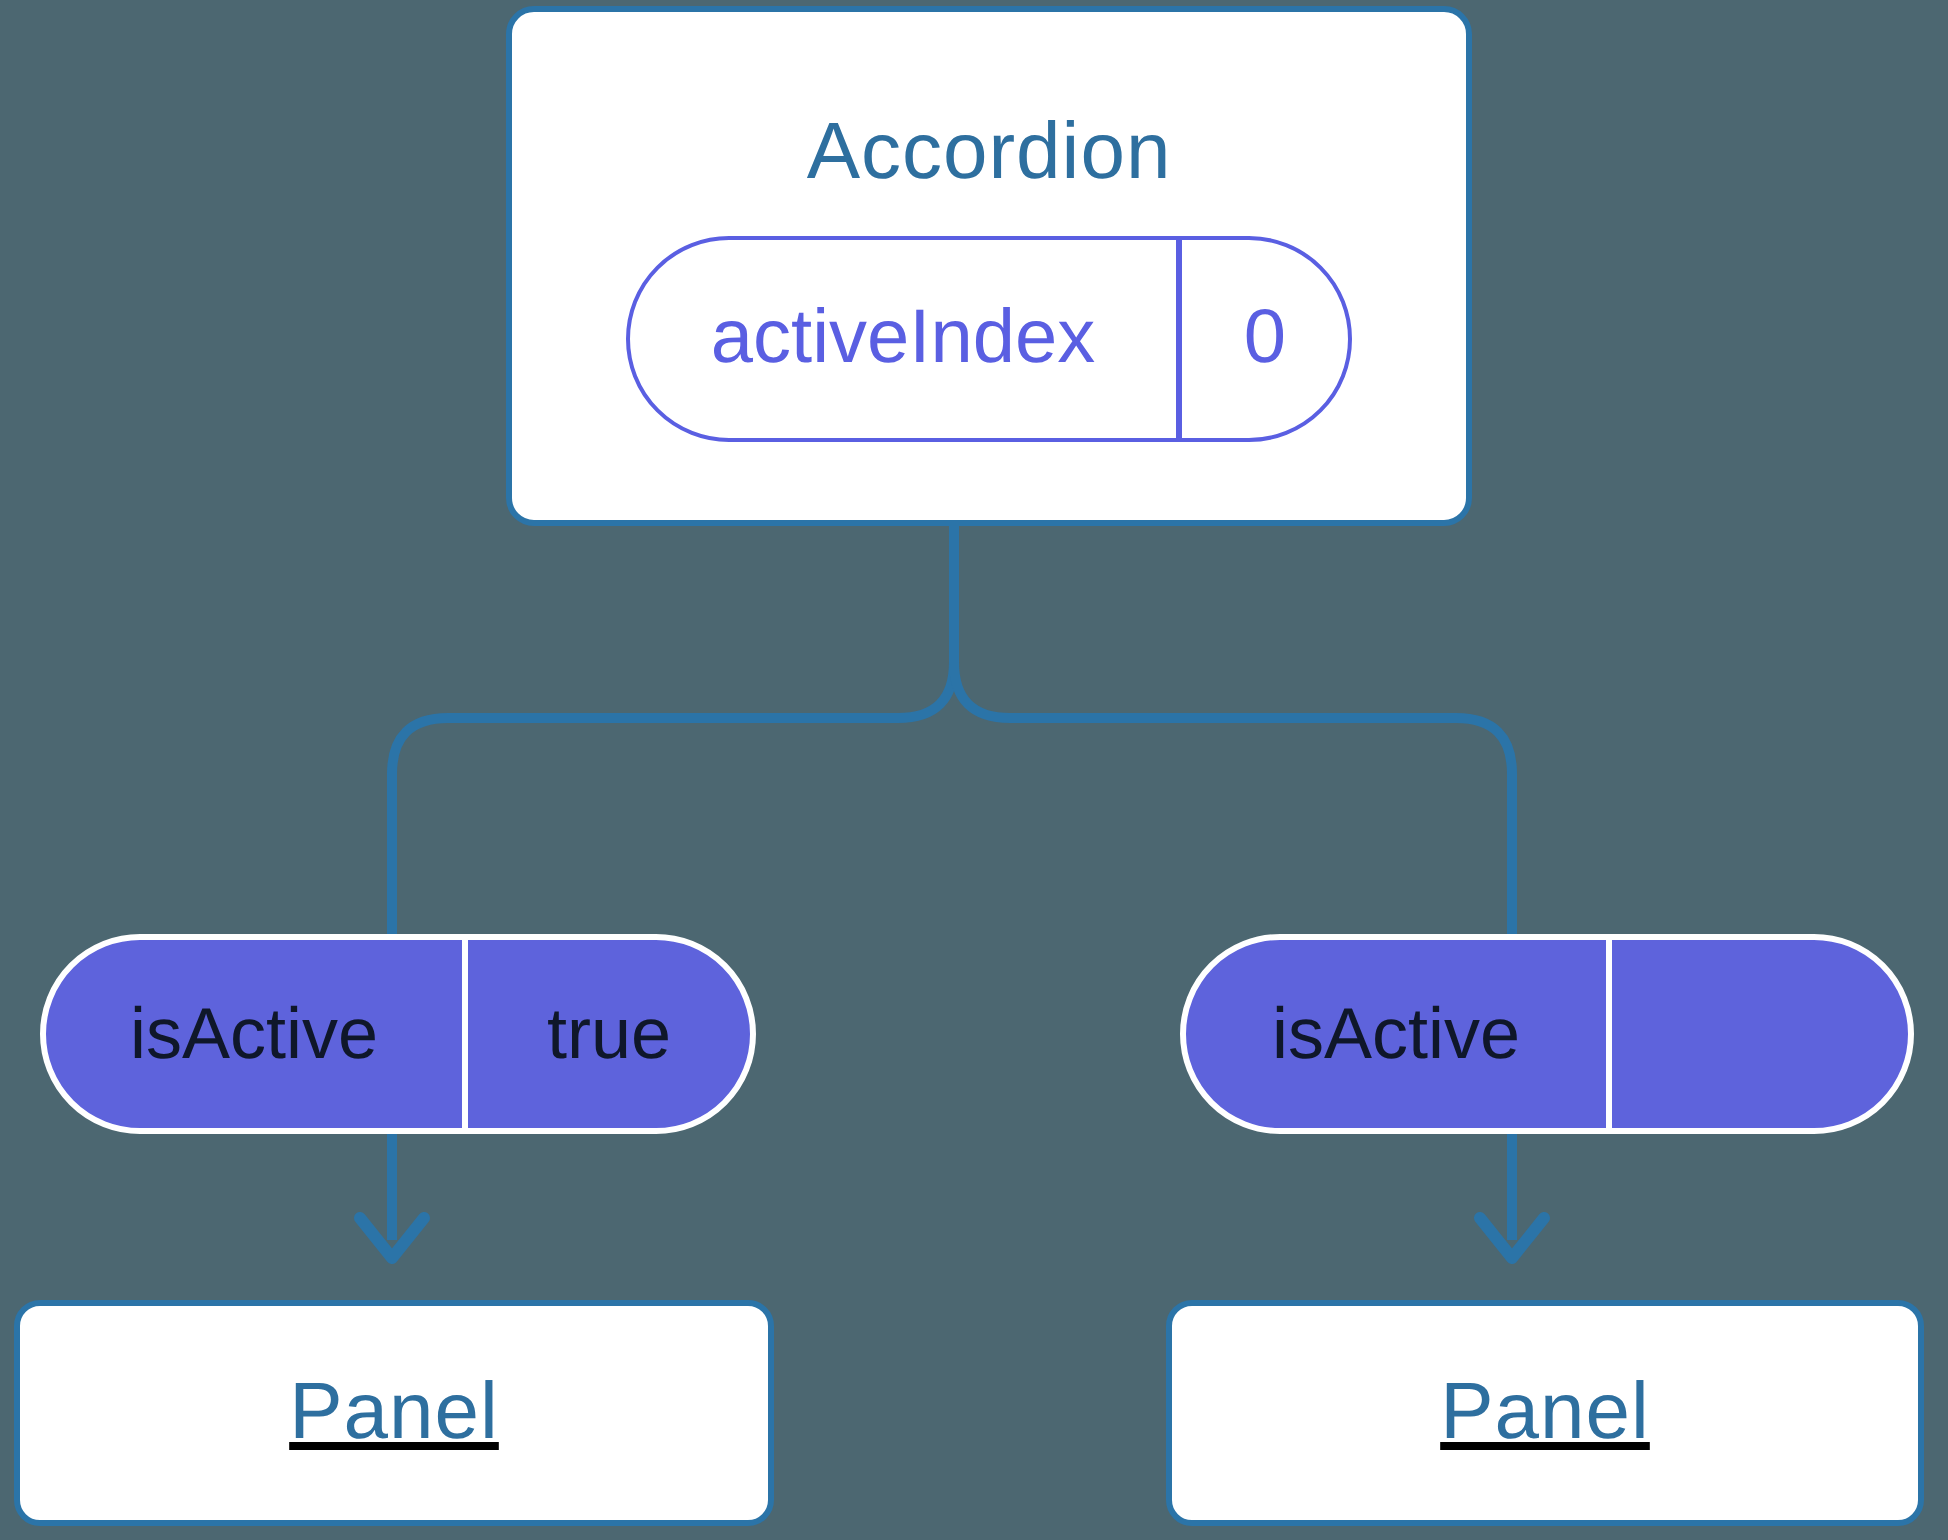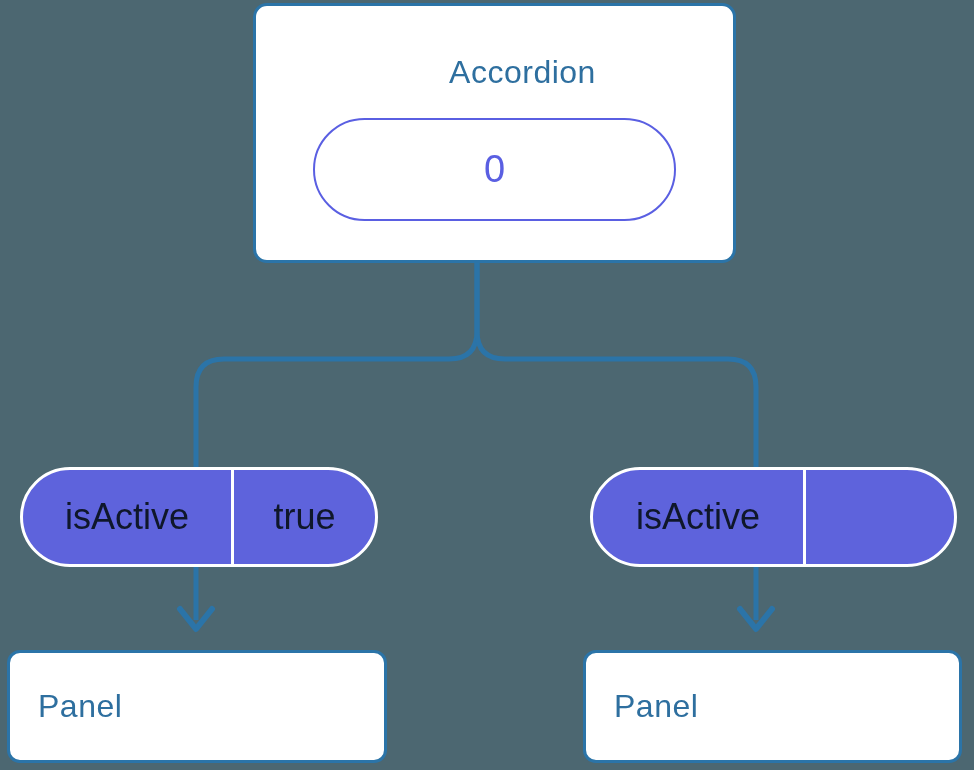--- a/index.html
+++ b/index.html
@@ -38,25 +38,24 @@
     border: 3.5px solid #2B74A8;
     box-sizing: border-box;
   }
   .accordion {
     left: 253px; top: 3px;
     width: 483px; height: 260px;
     border-radius: 14px;
   }
   .node-title {
     color: #2E6F9F;
-    font-size: 32px;
+    font-size: 40px;
     font-weight: 500;
     letter-spacing: 0.5px;
     white-space: nowrap;
-    padding-left: 28px;
   }
   .accordion-title {
     position: absolute;
     left: 0; top: 48px;
     width: 100%;
     text-align: center;
   }
   .pill {
     position: absolute;
     display: flex;
@@ -106,21 +105,22 @@
   }
   .pill-false .seg-name {
     flex: 0 0 210px;
     border-right: 3px solid #ffffff;
   }
   .pill-filled .seg-value { flex: 1; }
   .panel {
     border-radius: 13px;
     display: flex;
     align-items: center;
-    justify-content: flex-start;
+    justify-content: center;
+    text-decoration: underline;
   }
   .panel-left {
     left: 7px; top: 650px;
     width: 380px; height: 113px;
   }
   .panel-right {
     left: 583px; top: 650px;
     width: 379px; height: 113px;
   }
 </style>
@@ -132,20 +132,21 @@
   <svg class="connectors" viewBox="0 0 974 770" width="974" height="770" aria-hidden="true">
     <path class="line" d="M477 262 V331 Q477 359 449 359 H224 Q196 359 196 387 V620"></path>
     <path class="line" d="M477 262 V331 Q477 359 505 359 H728 Q756 359 756 387 V620"></path>
     <path class="arrowhead" d="M180 609 L196 629 L212 609"></path>
     <path class="arrowhead" d="M740 609 L756 629 L772 609"></path>
   </svg>
 
   <div class="node accordion">
     <div class="node-title accordion-title">Accordion</div>
     <div class="pill pill-outline">
+      <div class="pill-seg seg-name">activeIndex</div>
       <div class="pill-seg seg-value">0</div>
     </div>
   </div>
 
   <div class="pill pill-filled pill-true">
     <div class="pill-seg seg-name">isActive</div>
     <div class="pill-seg seg-value">true</div>
   </div>
 
   <div class="pill pill-filled pill-false">

